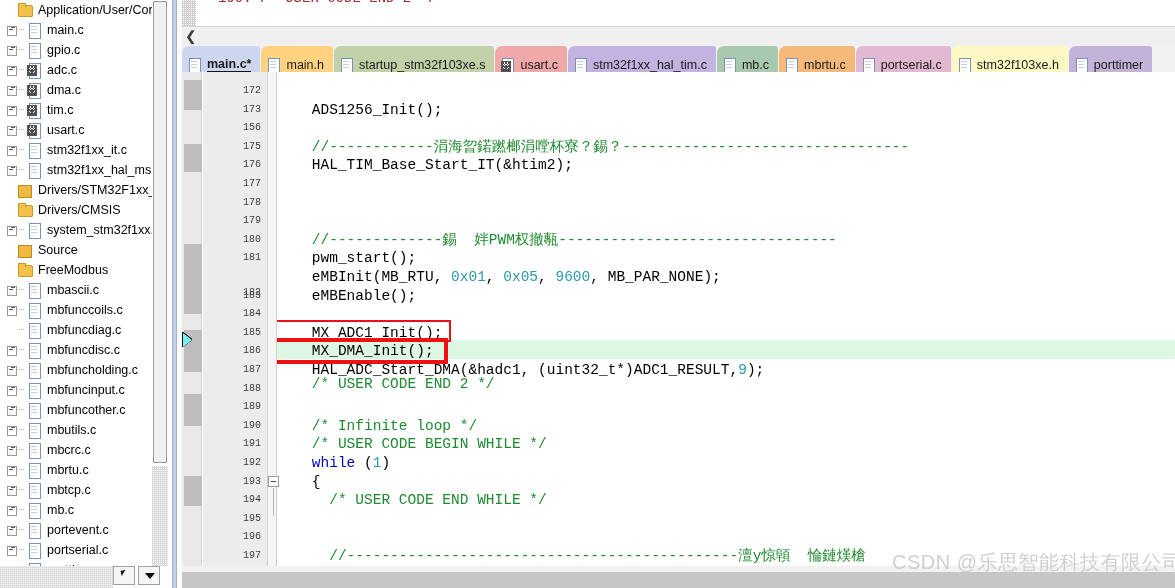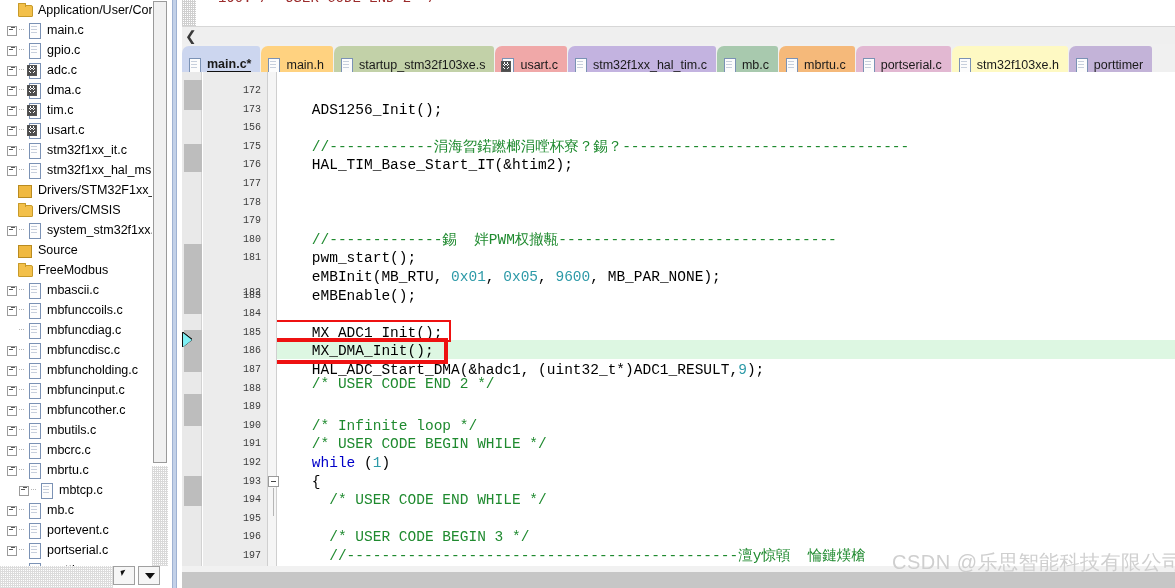--- a/index.html
+++ b/index.html
@@ -599,21 +599,21 @@
           <span class="dotline"></span>
           <span class="ico file"></span>
           <span class="tree-label">mbcrc.c</span>
         </div>
         <div class="tree-row" style="top: 460px; position: absolute; left: 4px;">
           <span class="expander has"></span>
           <span class="dotline"></span>
           <span class="ico file"></span>
           <span class="tree-label">mbrtu.c</span>
         </div>
-        <div class="tree-row" style="top: 480px; position: absolute; left: 16px; justify-content: space-between;">
+        <div class="tree-row" style="top: 480px; position: absolute; left: 4px; justify-content: space-between;">
           <span class="expander has"></span>
           <span class="dotline"></span>
           <span class="ico file"></span>
           <span class="tree-label">mbtcp.c</span>
         </div>
         <div class="tree-row" style="top: 500px; position: absolute; left: 4px;">
           <span class="expander has"></span>
           <span class="dotline"></span>
           <span class="ico file"></span>
           <span class="tree-label">mb.c</span>
@@ -767,21 +767,20 @@
         <div class="codeline" style="top: 270.4px;"><span>    MX_DMA_Init();</span></div>
         <div class="codeline" style="top: 289px;"><span>    HAL_ADC_Start_DMA(&amp;hadc1, (uint32_t*)ADC1_RESULT,</span><span class="num">9</span><span>);</span></div>
         <div class="codeline" style="top: 303px;"><span class="cmt">    /* USER CODE END 2 */</span></div>
         <div class="codeline" style="top: 326.2px;"></div>
         <div class="codeline" style="top: 344.8px;"><span class="cmt">    /* Infinite loop */</span></div>
         <div class="codeline" style="top: 363.4px;"><span class="cmt">    /* USER CODE BEGIN WHILE */</span></div>
         <div class="codeline" style="top: 382px;"><span>    </span><span class="kw">while</span><span> (</span><span class="num">1</span><span>)</span></div>
         <div class="codeline" style="top: 400.6px;"><span>    {</span></div>
         <div class="codeline" style="top: 419.2px;"><span class="cmt">      /* USER CODE END WHILE */</span></div>
         <div class="codeline" style="top: 437.8px;"></div>
-        <div class="codeline" style="top: 456.4px;"><span class="cmt">      /* USER CODE BEGIN 3 */</span></div>
         <div class="codeline" style="top: 475px;"><span class="cmt">      //---------------------------------------------澶y惊顊  惀鏈熯槍</span></div>
         <div class="redbox" style="left: -38px; top: 247.8px; width: 212px; height: 22px; border-color: rgb(238, 17, 17);"></div>
         <div class="redbox thick" style="left: -35px; top: 266.4px; width: 206px; height: 26px; border-color: rgb(238, 17, 17);"></div>
       </div>
   </div>
 
   <div id="editor-bottom-line"></div>
   <div id="hscroll">
     <div id="hthumb"></div>
   </div>

